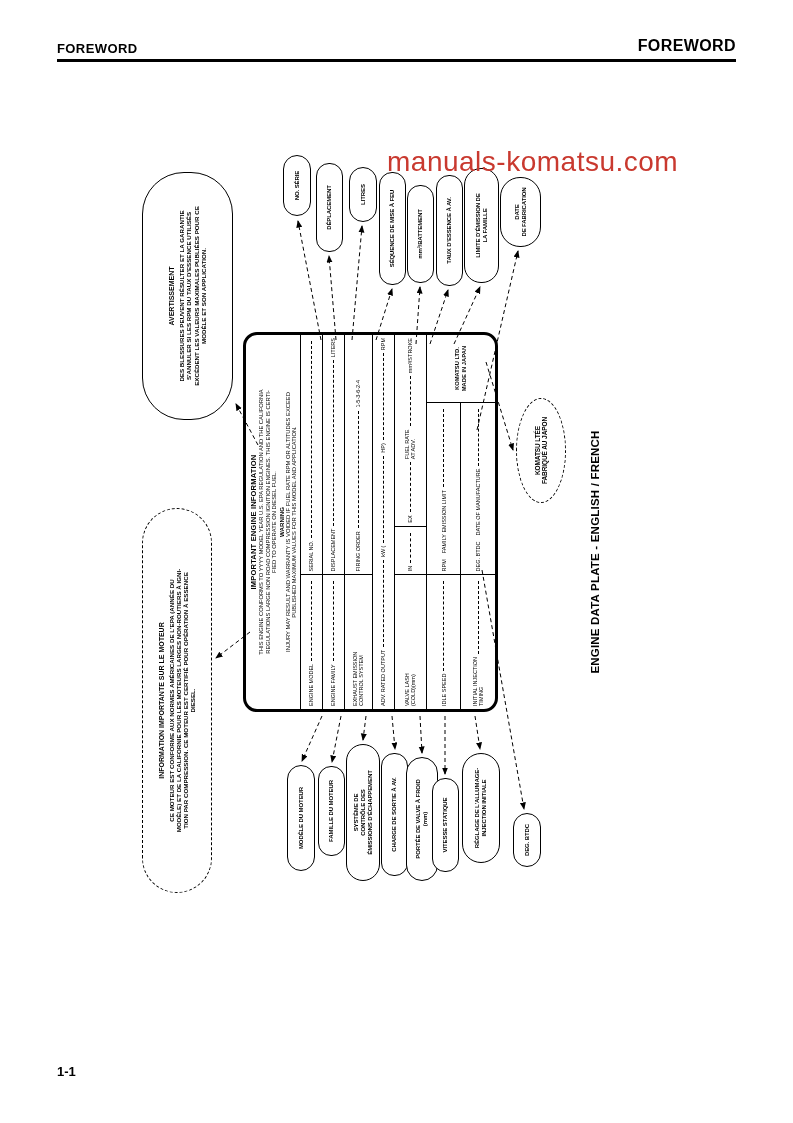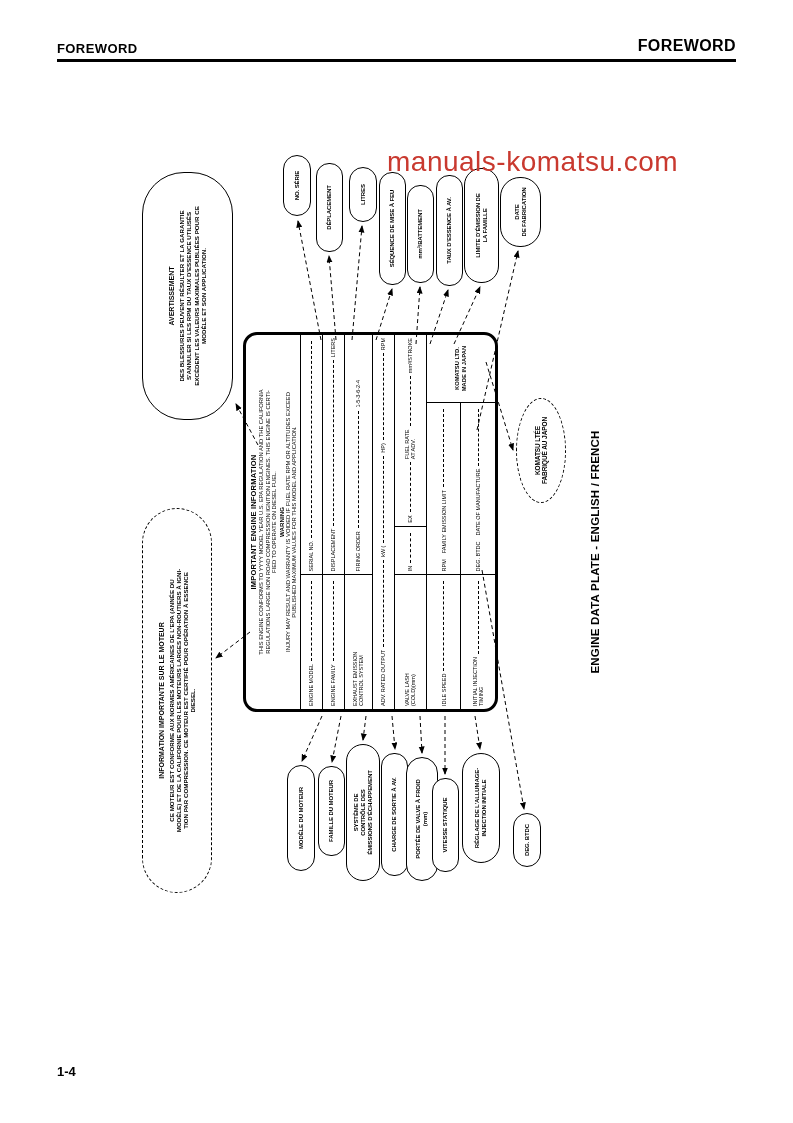--- a/index.html
+++ b/index.html
@@ -185,14 +185,14 @@
     <div class="bub" style="left:37px;top:332px;width:110px;height:38px;border-radius:19px;">RÉGLAGE DE L'ALLUMAGE-
 INJECTION INITIALE</div>
     <div class="bub" style="left:33px;top:383px;width:54px;height:28px;border-radius:14px;">DEG. BTDC</div>
 
     <div class="bub dashed" style="left:397px;top:386px;width:105px;height:50px;border-radius:50%;font-size:6.5px;">KOMATSU LTÉE
 FABRIQUÉ AU JAPON</div>
 
     <div class="caption">ENGINE DATA PLATE - ENGLISH / FRENCH</div>
   </div>
 
-  <div class="pagenum">1-4</div>
+  <div class="pagenum">1-1</div>
 </div>
 
 </body></html>

